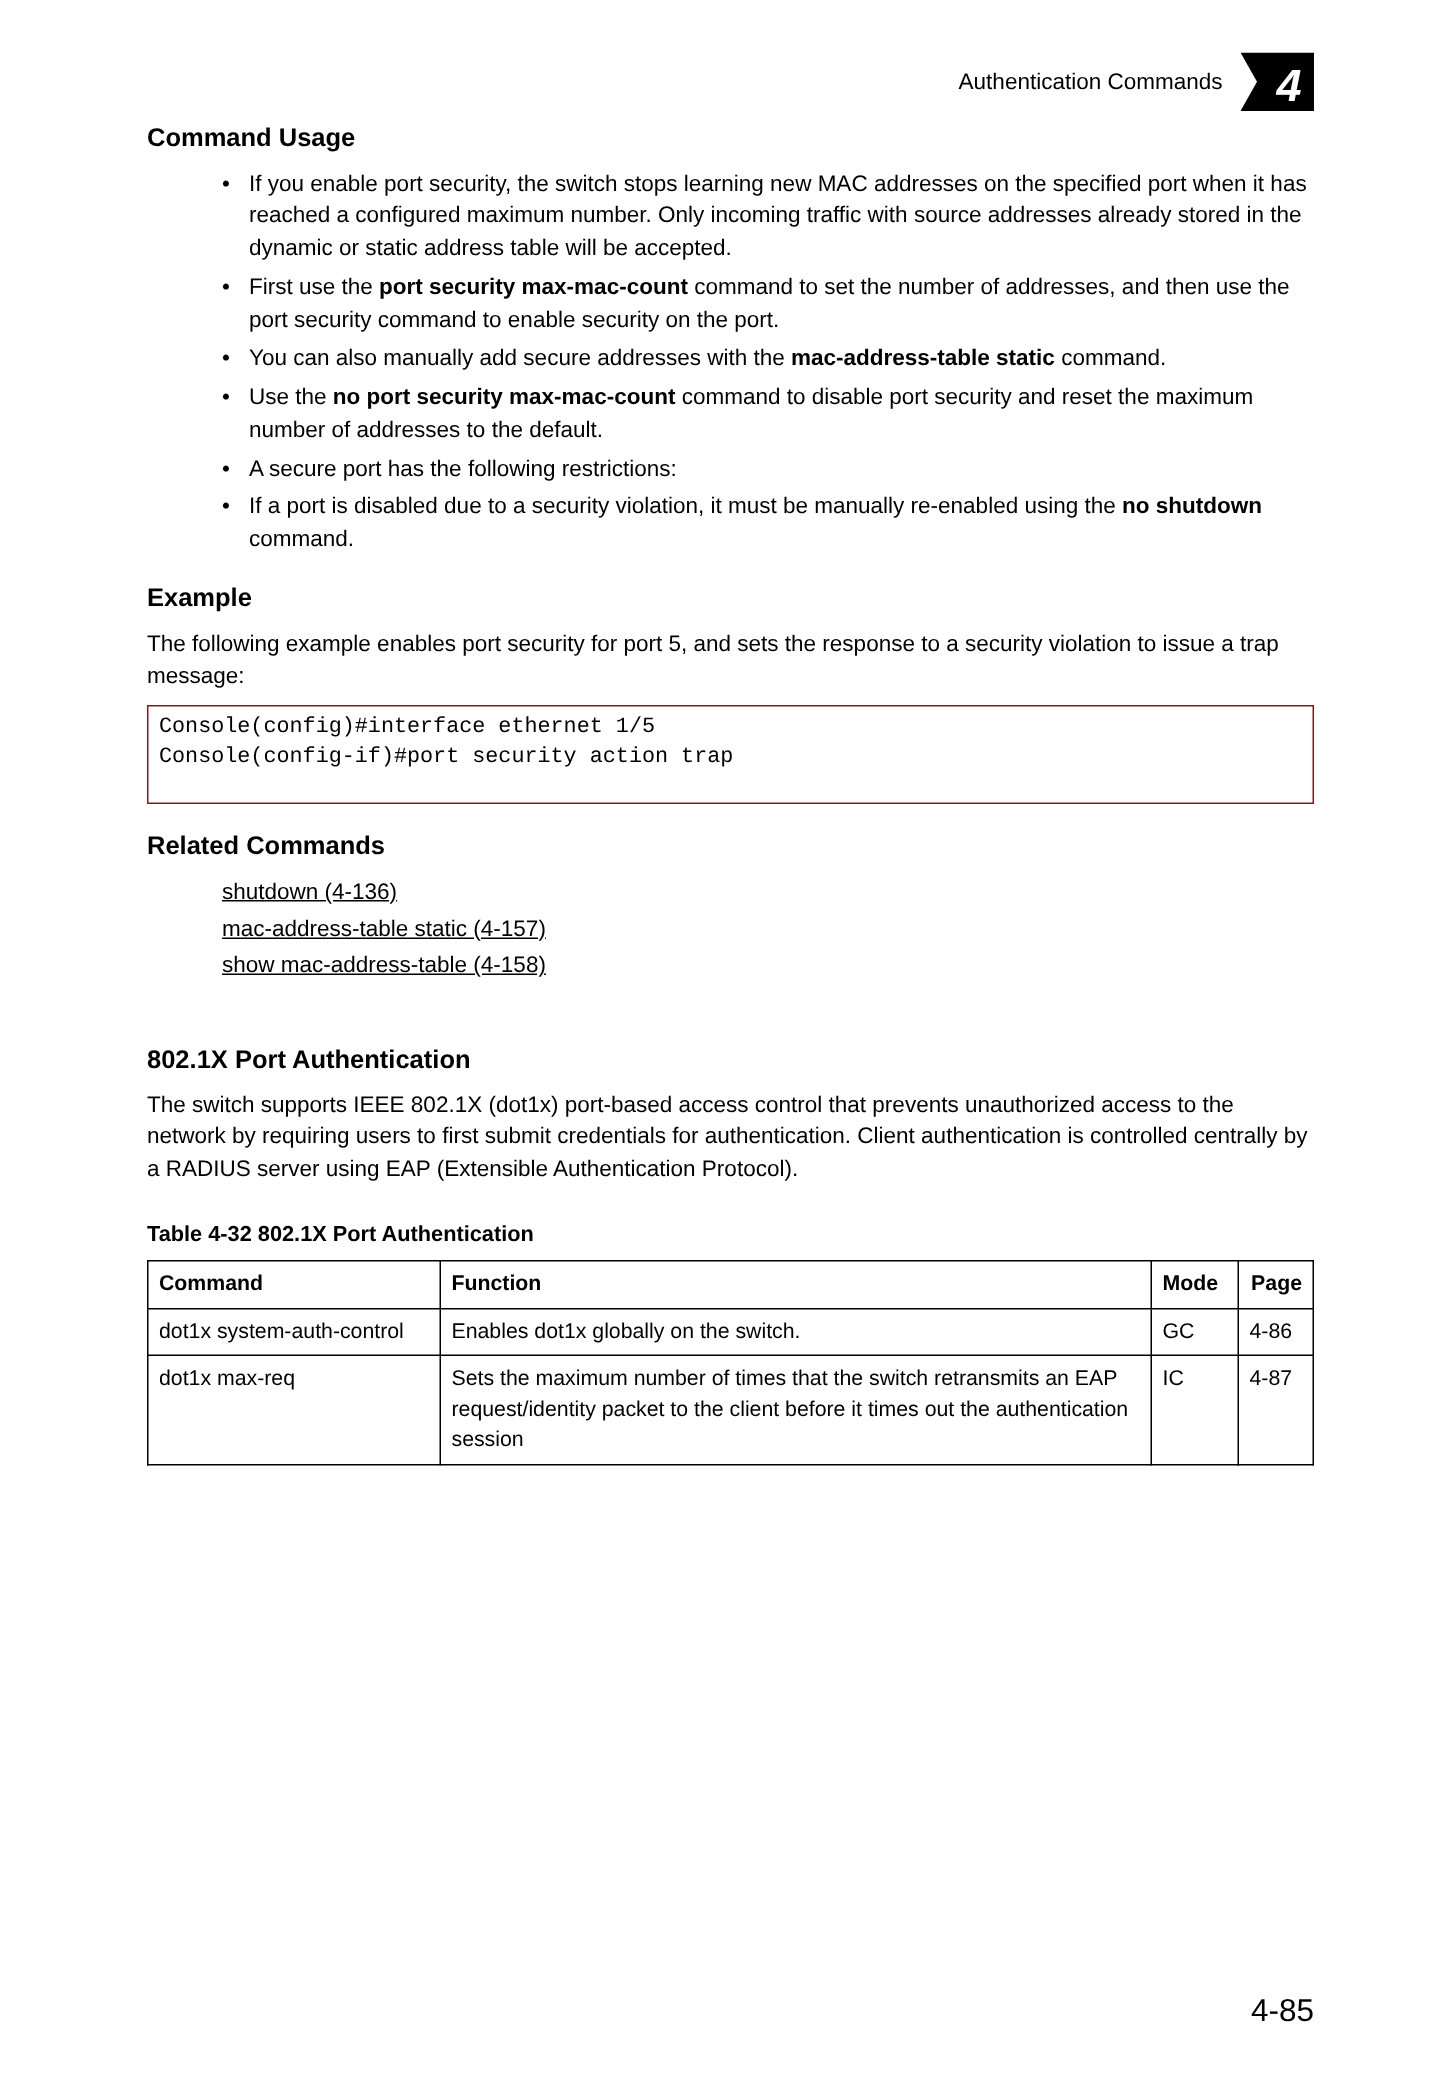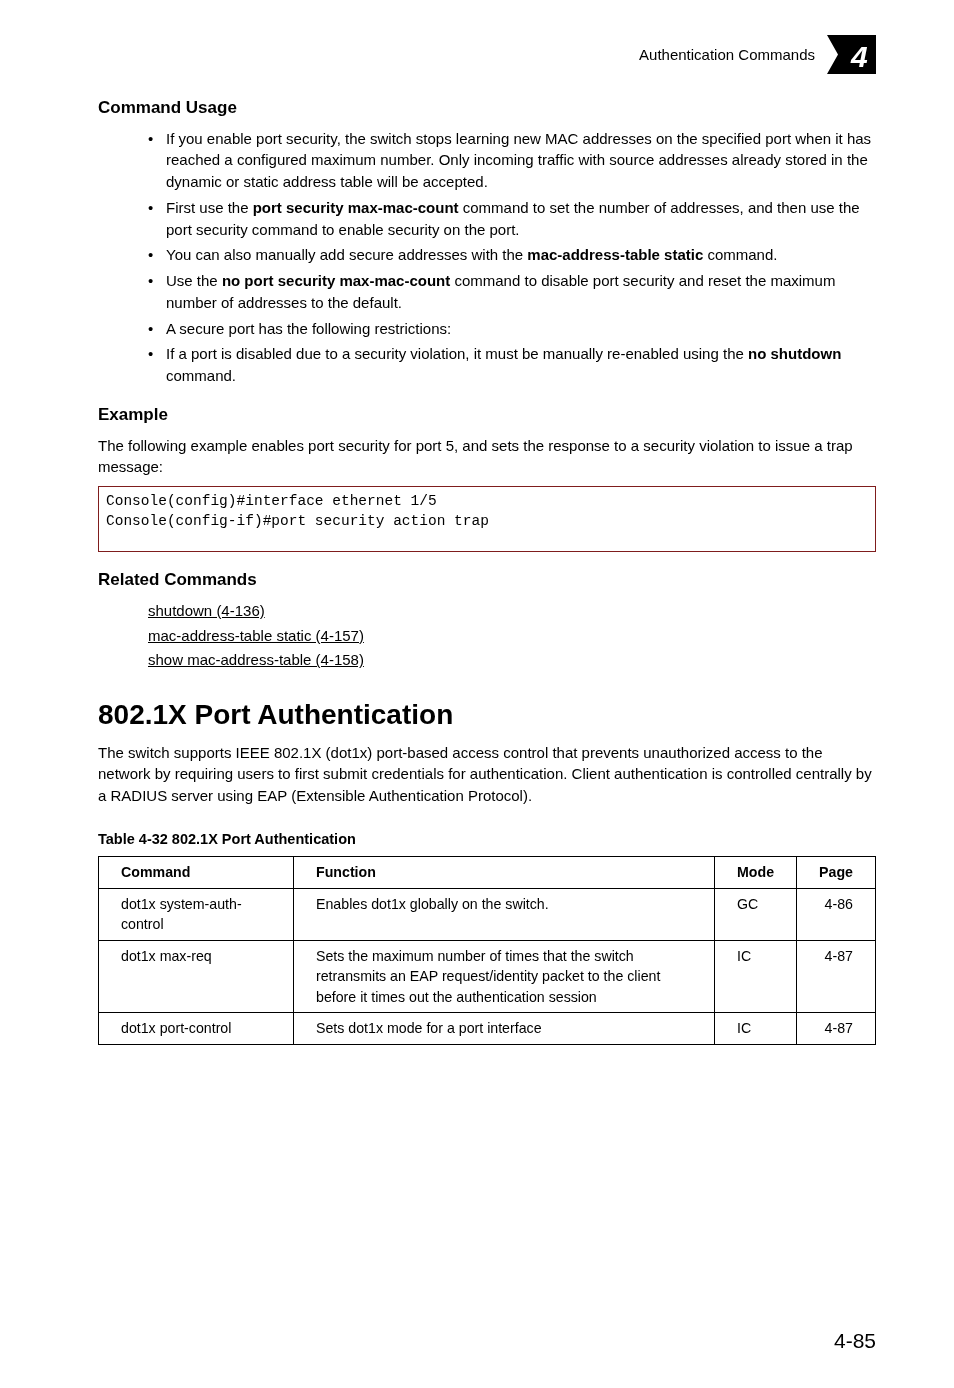--- a/index.html
+++ b/index.html
@@ -15,21 +15,21 @@
       position: relative;
       padding: 35px 78px 35px 98px;
       color: #000;
       font-size: 15px;
       line-height: 1.45;
     }
     .header-row {
       display: flex;
       justify-content: flex-end;
       align-items: center;
-      margin-bottom: 22px;
+      margin-bottom: 6px;
     }
     .header-title {
       font-size: 15px;
       margin-right: 12px;
     }
     .chapter-badge {
       width: 49px;
       height: 39px;
       position: relative;
       display: flex;
@@ -88,50 +88,50 @@
       white-space: pre;
       line-height: 1.35;
     }
     .indent {
       padding-left: 50px;
       margin-bottom: 3px;
       text-decoration: underline;
     }
     .h2 {
       font-family: Arial, Helvetica, sans-serif;
-      font-size: 28px;
-      font-weight: bold;
-      margin-top: 24px;
+      font-size: 17px;
+      font-weight: bold;
+      margin-top: 40px;
       margin-bottom: 6px;
     }
     .section-p {
       margin-bottom: 10px;
     }
     .table-caption {
       font-weight: bold;
       font-size: 14.5px;
       margin-top: 22px;
       margin-bottom: 6px;
     }
     table.auth {
       border-collapse: collapse;
       width: 100%;
       font-size: 14.2px;
     }
     table.auth th, table.auth td {
       border: 1px solid #000;
-      padding: 5px 22px;
+      padding: 5px 7px;
       text-align: left;
       vertical-align: top;
     }
     table.auth th {
       font-weight: bold;
     }
     table.auth td.mode { width: 58px; }
-    table.auth td.page { width: 50px; text-align: right; }
+    table.auth td.page { width: 50px; }
     table.auth th.mode { width: 58px; }
     table.auth th.page { width: 50px; text-align: right; }
     table.auth td.cmd { width: 195px; }
     table.auth th.cmd { width: 195px; }
     .page-no {
       position: absolute;
       bottom: 32px;
       right: 78px;
       font-size: 21px;
     }
@@ -205,22 +205,16 @@
       <td>Enables dot1x globally on the switch.</td>
       <td class="mode">GC</td>
       <td class="page">4-86</td>
     </tr>
     <tr>
       <td class="cmd">dot1x max-req</td>
       <td>Sets the maximum number of times that the switch retransmits an EAP request/identity packet to the client before it times out the authentication session</td>
       <td class="mode">IC</td>
       <td class="page">4-87</td>
     </tr>
-    <tr>
-      <td class="cmd">dot1x port-control</td>
-      <td>Sets dot1x mode for a port interface</td>
-      <td class="mode">IC</td>
-      <td class="page">4-87</td>
-    </tr>
   </tbody>
 </table>
 
 <div class="page-no">4-85</div>
 
 </body></html>

